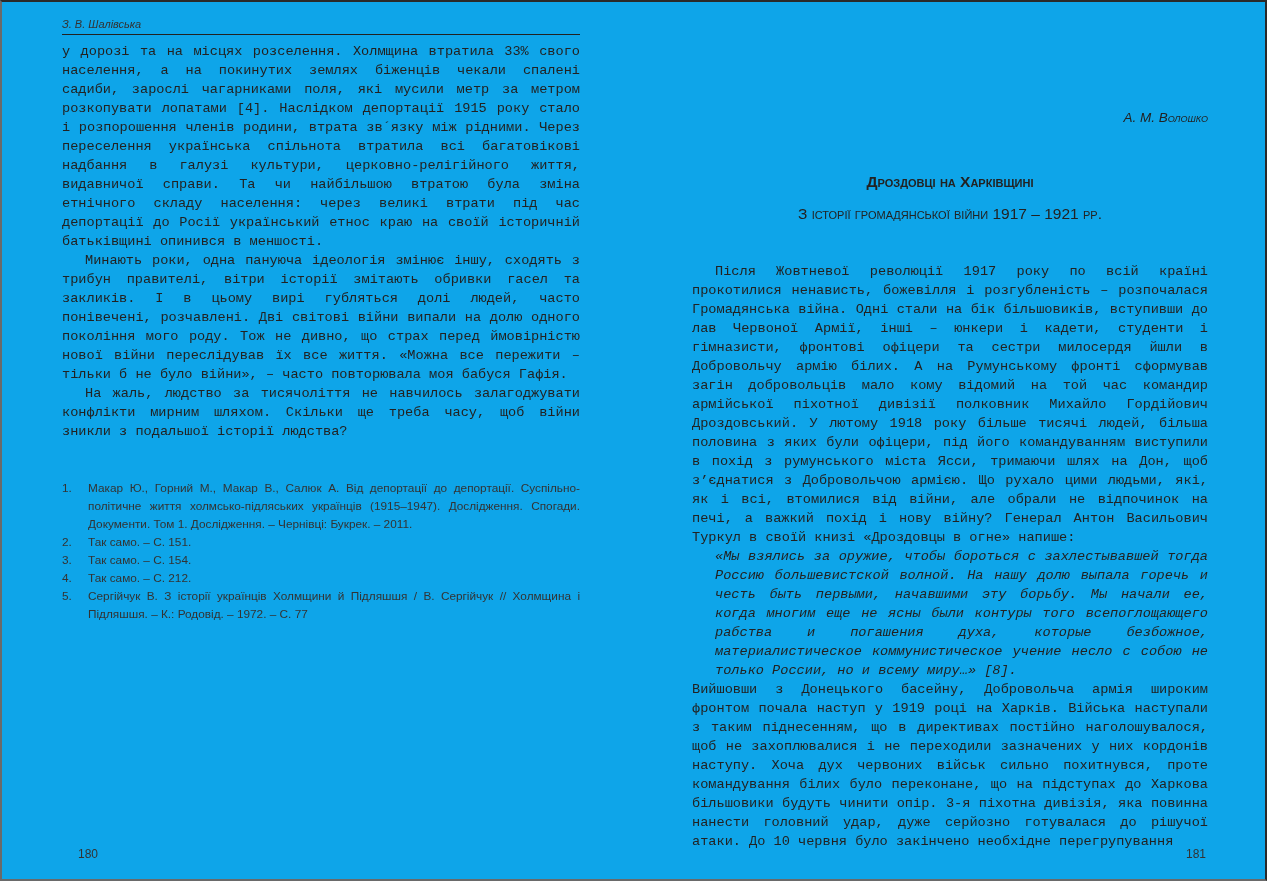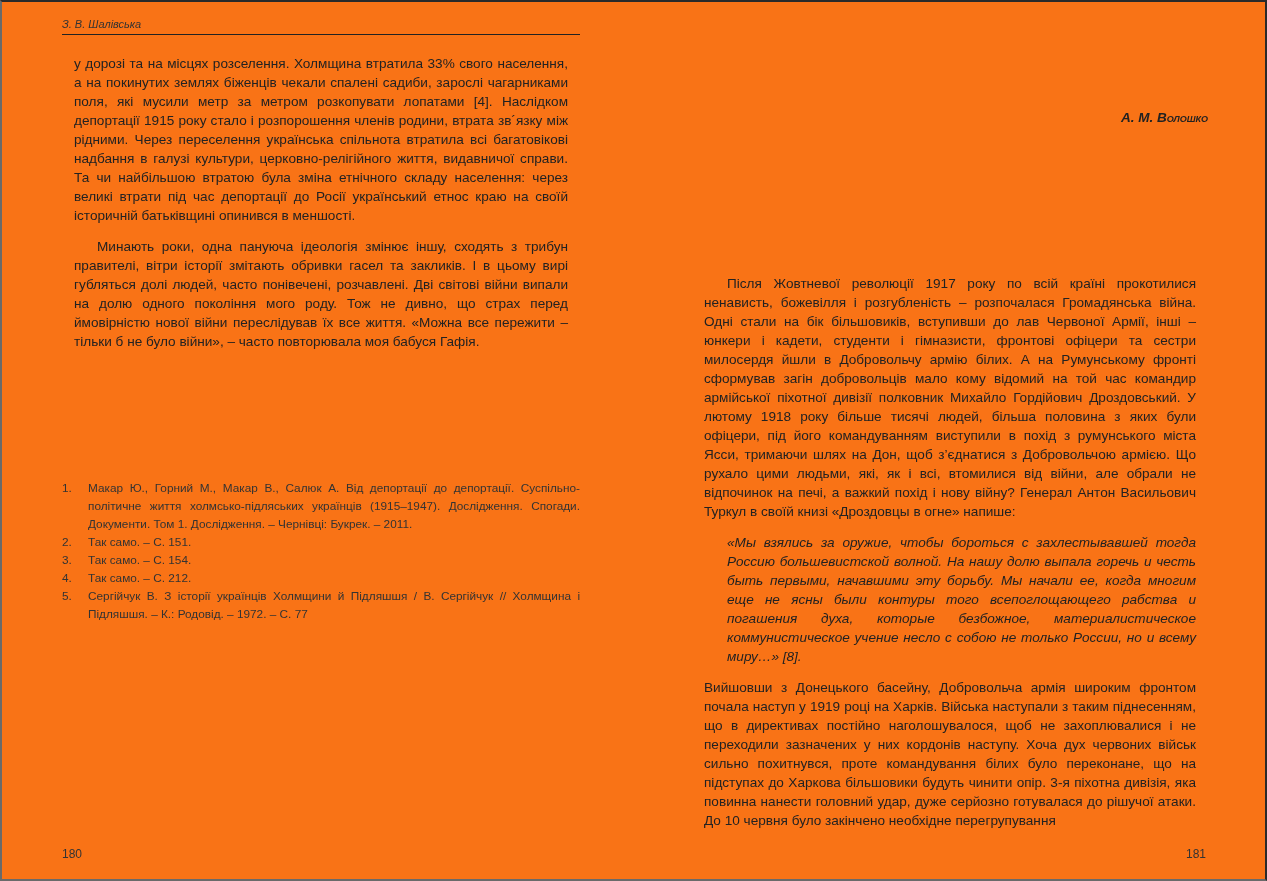--- a/index.html
+++ b/index.html
@@ -4,61 +4,61 @@
   <style>
     html, body { margin: 0; padding: 0; background: #ffffff; }
     body {
       width: 1267px; height: 881px; position: relative; overflow: hidden;
       font-family: "Liberation Sans", sans-serif; color: #222222;
     }
     .frame {
       position: absolute; left: 0; top: 0; width: 1263px; height: 877px;
       border-top: 2px solid #2a2a2a; border-left: 2px solid #6a6a6a;
       border-right: 2px solid #2a2a2a; border-bottom: 2px solid #6a6a6a;
-      background: #f97316;
+      background: #0ea5e9;
     }
     .page { position: absolute; top: 0; height: 881px; }
     .page.left { left: 60px; width: 518px; }
     .page.right { left: 690px; width: 516px; }
 
     .running-head {
       position: absolute; top: 16px; left: 0; right: 0;
       font-size: 11px; font-style: italic; color: #333;
       border-bottom: 1px solid #222; padding-bottom: 2px; height: 14px;
       display: flex; justify-content: space-between;
     }
     .body-text {
       font-size: 13.6px; line-height: 19px; text-align: justify;
       color: #222; margin: 0;
     }
-    .body-text p { margin: 12px; text-align: justify; text-align-last: left; }
+    .body-text p { margin: 0; text-align: justify; text-align-last: left; font-family: Liberation Mono, monospace; }
     .indent { text-indent: 23px; }
 
     .left .body-text { position: absolute; top: 40px; left: 0; right: 0; }
 
     .section-heading {
       position: absolute; top: 428px; left: 0; right: 0; text-align: center;
       font-size: 13.5px; font-variant: small-caps; letter-spacing: 0.3px; color: #333;
     }
     .refs {
       position: absolute; top: 477px; left: 0; right: 0;
       font-size: 11.8px; line-height: 18px; color: #333; margin: 0; padding: 0; list-style: none;
     }
     .refs li { display: flex; }
     .refs .num { width: 26px; flex: none; }
     .refs .txt { flex: 1; text-align: justify; text-align-last: left; }
 
     .page-num {
       position: absolute; top: 845px; font-size: 12px; color: #333;
     }
-    .left .page-num { left: 0; }
+    .left .page-num { left: 16px; }
     .right .page-num { right: 2px; }
 
     .author {
-      position: absolute; top: 108px; right: 0; font-size: 13.5px; font-weight: bold;
+      position: absolute; top: 108px; right: 0; font-size: 13.5px; font-weight: normal;
       font-style: italic; color: #222; font-variant: small-caps;
     }
     .title {
       position: absolute; top: 171px; left: 0; right: 0; text-align: center;
       font-size: 15.5px; font-weight: bold; font-variant: small-caps; color: #222;
     }
     .subtitle {
       position: absolute; top: 203px; left: 0; right: 0; text-align: center;
       font-size: 15.5px; font-variant: small-caps; color: #222;
     }
@@ -71,20 +71,21 @@
 <div class="frame">
 
   <div class="page left">
     <div class="running-head">
       <span>З. В. Шалівська</span>
     </div>
 
     <div class="body-text">
       <p>у дорозі та на місцях розселення. Холмщина втратила 33% свого населення, а на покинутих землях біженців чекали спалені садиби, зарослі чагарниками поля, які мусили метр за метром розкопувати лопатами [4]. Наслідком депортації 1915 року стало і розпорошення членів родини, втрата зв´язку між рідними. Через переселення українська спільнота втратила всі багатовікові надбання в галузі культури, церковно-релігійного життя, видавничої справи. Та чи найбільшою втратою була зміна етнічного складу населення: через великі втрати під час депортації до Росії український етнос краю на своїй історичній батьківщині опинився в меншості.</p>
       <p class="indent">Минають роки, одна пануюча ідеологія змінює іншу, сходять з трибун правителі, вітри історії змітають обривки гасел та закликів. І в цьому вирі губляться долі людей, часто понівечені, розчавлені. Дві світові війни випали на долю одного покоління мого роду. Тож не дивно, що страх перед ймовірністю нової війни переслідував їх все життя. «Можна все пережити – тільки б не було війни», – часто повторювала моя бабуся Гафія.</p>
+      <p class="indent">На жаль, людство за тисячоліття не навчилось залагоджувати конфлікти мирним шляхом. Скільки ще треба часу, щоб війни зникли з подальшої історії людства?</p>
     </div>
 
 
     <ul class="refs">
       <li>
         <span class="num">1.</span>
         <span class="txt">Макар Ю., Горний М., Макар В., Салюк А. Від депортації до депортації. Суспільно-політичне життя холмсько-підляських українців (1915–1947). Дослідження. Спогади. Документи. Том 1. Дослідження. – Чернівці: Букрек. – 2011.</span>
       </li>
       <li>
         <span class="num">2.</span>
@@ -103,20 +104,22 @@
         <span class="txt">Сергійчук В. З історії українців Холмщини й Підляшшя / В. Сергійчук // Холмщина і Підляшшя. – К.: Родовід. – 1972. – С. 77</span>
       </li>
     </ul>
 
     <div class="page-num">180</div>
   </div>
 
   <div class="page right">
 
     <div class="author">А. М. Волошко</div>
+    <div class="title">Дроздовці на Харківщині</div>
+    <div class="subtitle">З історії громадянської війни 1917 – 1921 рр.</div>
 
     <div class="body-text">
       <p class="indent">Після Жовтневої революції 1917 року по всій країні прокотилися ненависть, божевілля і розгубленість – розпочалася Громадянська війна. Одні стали на бік більшовиків, вступивши до лав Червоної Армії, інші – юнкери і кадети, студенти і гімназисти, фронтові офіцери та сестри милосердя йшли в Добровольчу армію білих. А на Румунському фронті сформував загін добровольців мало кому відомий на той час командир армійської піхотної дивізії полковник Михайло Гордійович Дроздовський. У лютому 1918 року більше тисячі людей, більша половина з яких були офіцери, під його командуванням виступили в похід з румунського міста Ясси, тримаючи шлях на Дон, щоб з’єднатися з Добровольчою армією. Що рухало цими людьми, які, як і всі, втомилися від війни, але обрали не відпочинок на печі, а важкий похід і нову війну? Генерал Антон Васильович Туркул в своїй книзі «Дроздовцы в огне» напише:</p>
       <p class="quote">«Мы взялись за оружие, чтобы бороться с захлестывавшей тогда Россию большевистской волной. На нашу долю выпала горечь и честь быть первыми, начавшими эту борьбу. Мы начали ее, когда многим еще не ясны были контуры того всепоглощающего рабства и погашения духа, которые безбожное, материалистическое коммунистическое учение несло с собою не только России, но и всему миру…» [8].</p>
       <p>Вийшовши з Донецького басейну, Добровольча армія широким фронтом почала наступ у 1919 році на Харків. Війська наступали з таким піднесенням, що в директивах постійно наголошувалося, щоб не захоплювалися і не переходили зазначених у них кордонів наступу. Хоча дух червоних військ сильно похитнувся, проте командування білих було переконане, що на підступах до Харкова більшовики будуть чинити опір. 3-я піхотна дивізія, яка повинна нанести головний удар, дуже серйозно готувалася до рішучої атаки. До 10 червня було закінчено необхідне перегрупування</p>
     </div>
 
     <div class="page-num">181</div>
   </div>
 

